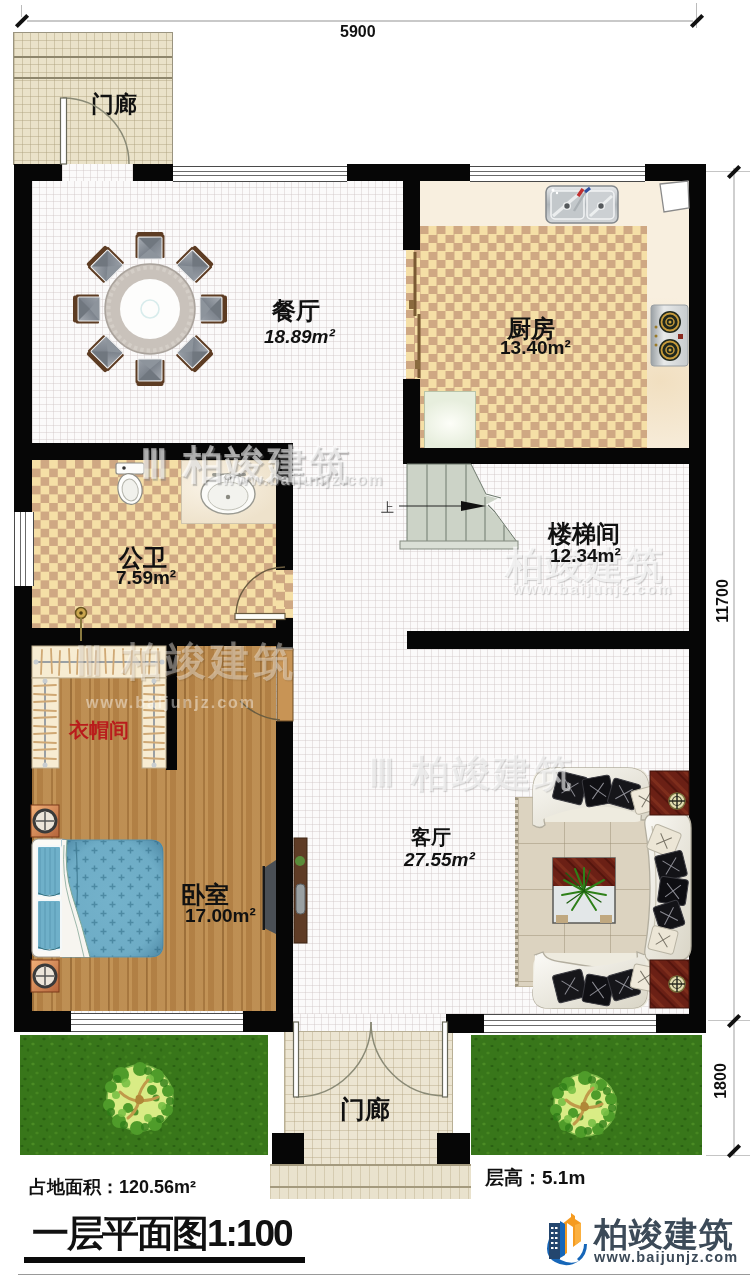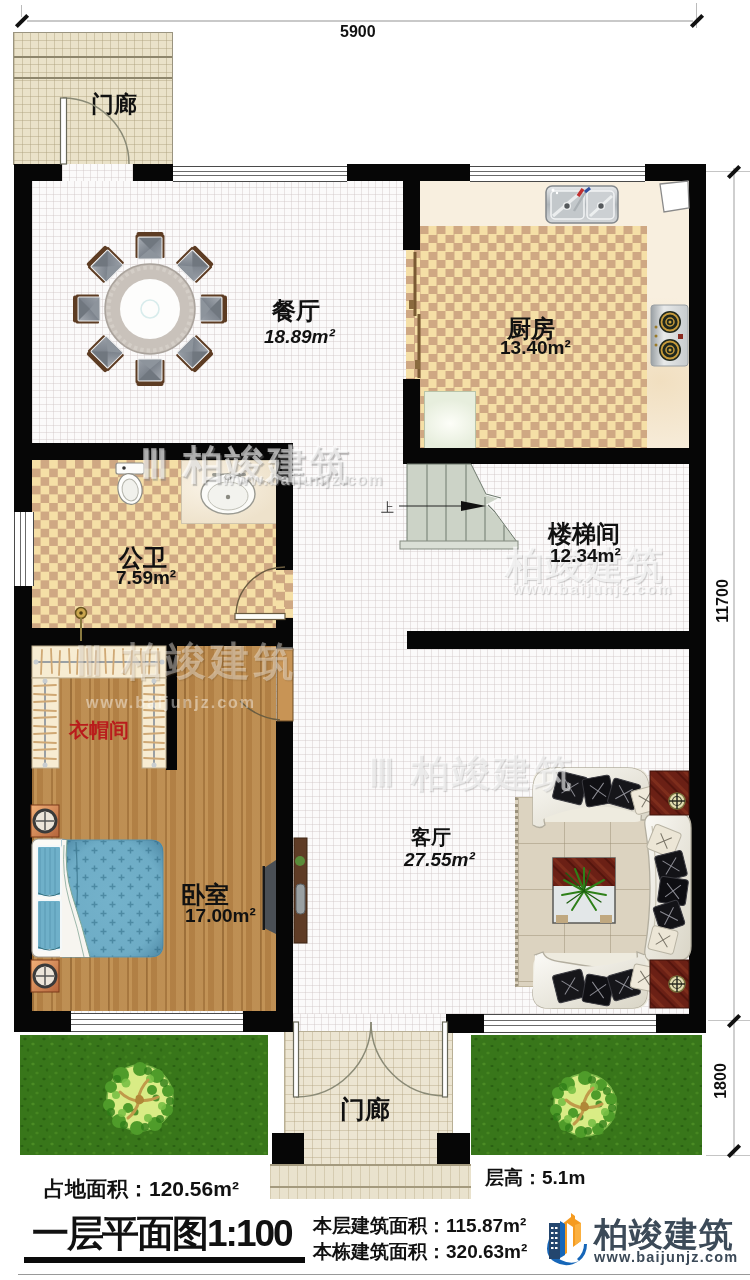--- a/index.html
+++ b/index.html
@@ -715,33 +715,31 @@
 <div class="lbl" style="left:69px;top:717px;font-size:20px;color:#b91c1c;">衣帽间</div>
 
 <div class="lbl" style="left:181px;top:879px;font-size:24px;">卧室</div>
 
 <div class="area" style="left:166px;top:905px;margin-left:19px;">17.00m²</div>
 
 <div class="lbl" style="left:411px;top:824px;font-size:20px;">客厅</div>
 
 <div class="area" style="left:404px;top:849px;font-style:italic;">27.55m²</div>
 
-<div class="lbl" style="left:29px;top:1175px;font-size:21px;margin-left:15px;">占地面积：120.56m²</div>
+<div class="lbl" style="left:29px;top:1175px;font-size:18px;">占地面积：120.56m²</div>
 
 <div class="lbl" style="left:32px;top:1209px;font-size:37px;letter-spacing:-2px;">一层平面图1:100</div>
 
 <div class="abs" style="left:24px;top:1257px;width:281px;height:6px;background:#0a0a0a;"></div>
 
 <div class="abs" style="left:18px;top:1274px;width:732px;height:1px;background:#999;"></div>
 
 <div class="lbl" style="left:485px;top:1165px;font-size:19px;">层高：5.1m</div>
 
-<div class="lbl" style="left:313px;top:1213px;font-size:19px;">本层建筑面积：115.87m²</div>
-
-<div class="lbl" style="left:313px;top:1239px;font-size:19px;">本栋建筑面积：320.63m²</div>
+
 
 <svg class="abs" style="left:541px;top:1211px;" width="48" height="56" viewBox="0 0 48 56">
 <path d="M8 28 Q2 44 14 51 Q26 58 38 50 Q30 54 20 49 Q8 43 13 28 Z" fill="#1666b8"></path>
 <path d="M38 50 Q46 44 46 33 L43 33 Q43 42 36 48 Z" fill="#1666b8"></path>
 <polygon points="20,14 30,6 30,2 34,5 34,8 40,12 40,30 32,36 32,16 26,12 26,42 20,46" fill="#f59b20"></polygon>
 <polygon points="34,14 40,12 40,30 34,34" fill="#fbb040"></polygon>
 <rect x="8" y="12" width="11" height="36" fill="#24466e"></rect>
 <polygon points="8,12 19,12 19,48 8,48" fill="#24466e"></polygon>
 <polygon points="19,10 24,13 24,44 19,47" fill="#1666b8"></polygon>
 <g fill="#fff">

